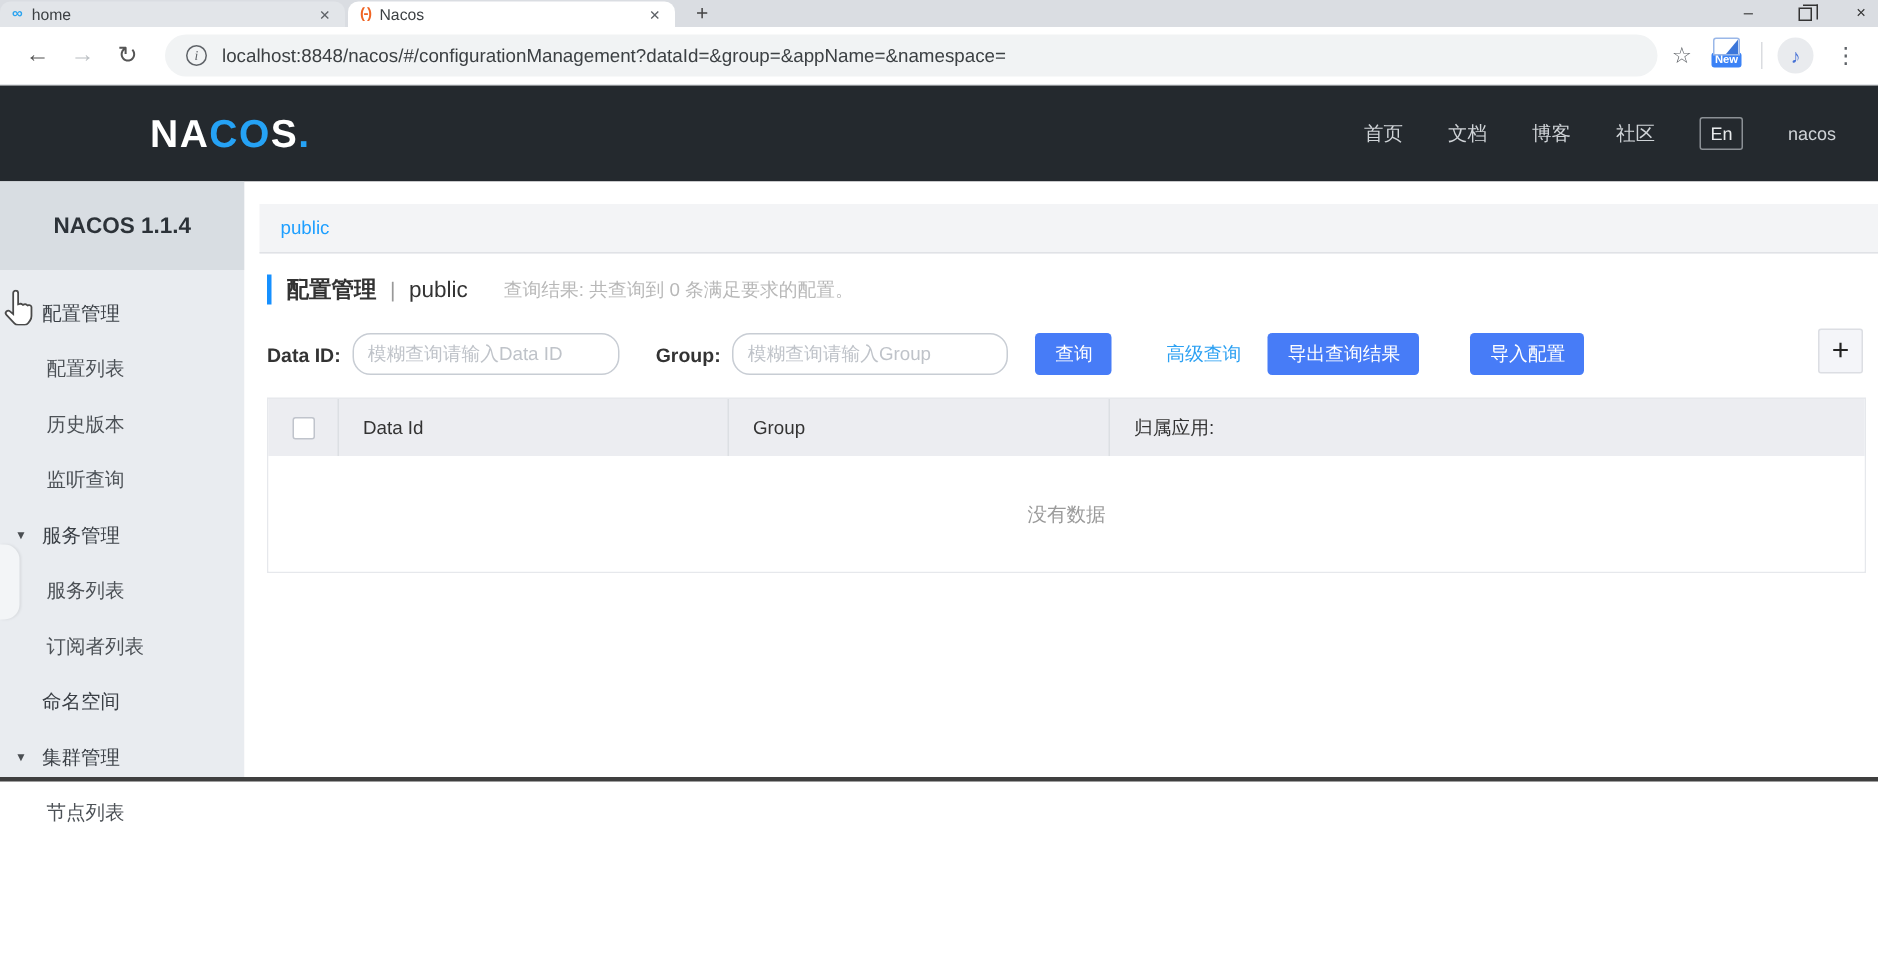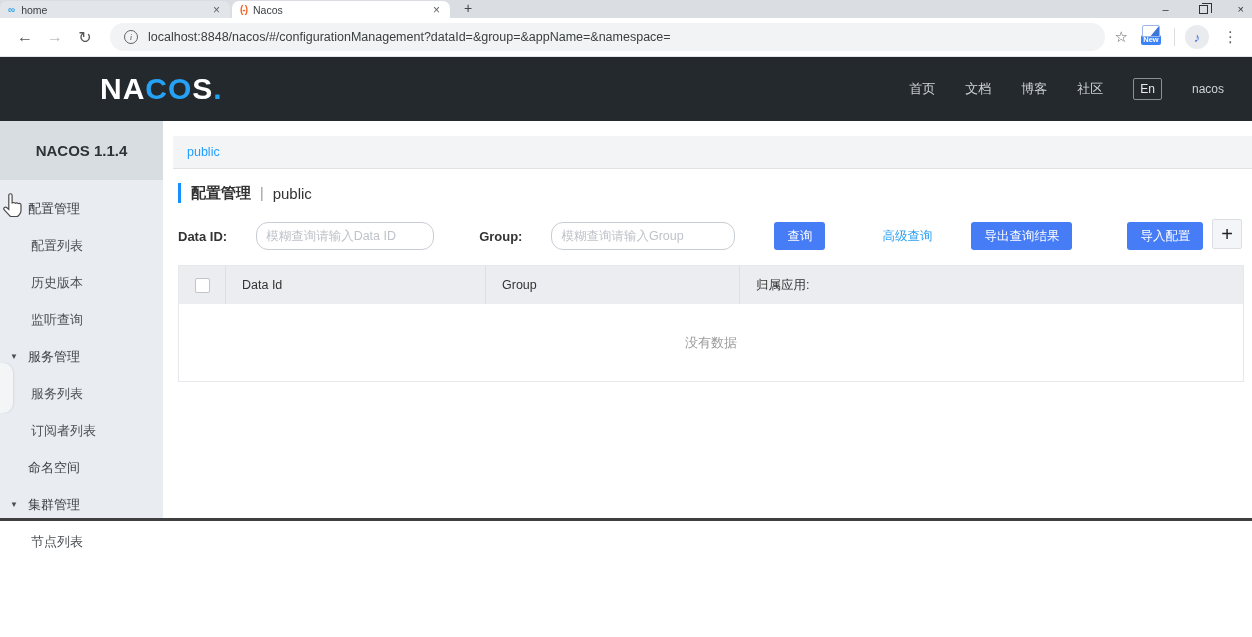--- a/index.html
+++ b/index.html
@@ -33,21 +33,21 @@
   .ext-new { width:26px; height:24px; display:flex; flex-direction:column; align-items:center; }
   .ext-new .ext-glyph { width:18px; height:12px; background:#fff; border:1px solid #9ab7e8; border-radius:2px 2px 0 0; position:relative; overflow:hidden; }
   .ext-new .ext-glyph::after { content:""; position:absolute; right:0; top:0; width:10px; height:12px; background:#3b76d9; clip-path:polygon(100% 0,100% 100%,0 100%); }
   .ext-new .ext-label { background:#3b82f6; color:#fff; font-size:7.5px; font-weight:bold; padding:0 2px; border-radius:2px; margin-top:-2px; line-height:10px; }
   .tb-sep { width:1px; height:18px; background:#dadce0; }
   .music-ico { width:24px; height:24px; border-radius:50%; background:#e9ebee; color:#4671d5; font-size:13px; display:flex; align-items:center; justify-content:center; }
   .dots-ico { font-size:15px; color:#5f6368; padding:0 4px; }
 
   
   .nacos-header { height:64px; background:#24292e; display:flex; align-items:center; padding:0 28px 0 100px; }
-  .logo { font-size:30px; font-weight:bold; letter-spacing:1px; color:#fff; font-style:normal; }
+  .logo { font-size:26px; font-weight:bold; letter-spacing:1px; color:#fff; font-style:normal; }
   .logo .lg-blue { color:#25a2f5; }
   .hdr-right { margin-left:auto; display:flex; align-items:center; gap:30px; }
   .hdr-link { color:#cfd3d7; font-size:13px; }
   .lang-btn { color:#e8eaec; font-size:12px; border:1px solid #8b9095; border-radius:2px; padding:3px 6px; }
   .hdr-user { color:#cfd3d7; font-size:12px; }
 
   
   .app-body { display:flex; height:397px; }
   .sidebar { width:163px; background:#e9ecf0; position:relative; flex:none; }
   .sb-title { height:59px; background:#d8dde2; display:flex; align-items:center; justify-content:center; font-size:15px; font-weight:bold; color:#2c3238; }
@@ -64,21 +64,21 @@
   .ns-bar { margin:15px 0 0 10px; height:33px; background:#f3f4f6; border-bottom:1px solid #e0e2e6; display:flex; align-items:center; }
   .ns-tab { padding:0 14px; font-size:12.5px; color:#1e9fff; }
 
   .section-header { margin:14px 0 0 15px; display:flex; align-items:center; }
   .blue-bar { width:3px; height:20px; background:#1690ff; margin-right:10px; }
   .sec-title { font-size:15px; font-weight:bold; color:#333; }
   .sec-sep { font-size:14px; color:#999; margin:0 9px; }
   .sec-ns { font-size:15px; color:#333; }
   .sec-summary { font-size:12.5px; color:#b8b8b8; margin-left:24px; }
 
-  .query-row { margin:18px 10px 0 15px; display:flex; align-items:center; position:relative; height:30px;gap:21px; }
+  .query-row { margin:18px 10px 0 15px; display:flex; align-items:center; position:relative; height:30px; }
   .q-label { font-size:13px; font-weight:bold; color:#333; margin-right:8px; white-space:nowrap; }
   .q-input { height:28px; border:1px solid #c8cdd4; border-radius:12px; background:#fff; font-size:12.5px; padding:0 9px; color:#333; font-family:"Liberation Sans","DejaVu Sans",sans-serif; }
   .q-input::placeholder { color:#bfc3c9; }
   .q-input.dataid { width:178px; margin-right:24px; }
   .q-input.group { width:184px; margin-right:18px; }
   .btn { height:28px; border:none; border-radius:3px; background:#477cf7; color:#fff; font-size:12.5px; padding:0 13px; font-family:"Liberation Sans","DejaVu Sans",sans-serif; }
   .adv-link { font-size:12.5px; color:#2ba0f2; margin:0 0 0 36px; }
   .export-btn { margin-left:18px; }
   .import-btn { margin-left:34px; }
   .add-btn { position:absolute; right:0; top:-2px; width:30px; height:30px; background:#f4f5f9; border:1px solid #dcdee3; border-radius:2px; font-size:20px; color:#222; display:flex; align-items:center; justify-content:center; font-weight:300; }
@@ -202,20 +202,21 @@
   <div class="content">
     <div class="ns-bar">
       <span class="ns-tab">public</span>
     </div>
 
     <div class="section-header">
       <span class="blue-bar"></span>
       <span class="sec-title">配置管理</span>
       <span class="sec-sep">|</span>
       <span class="sec-ns">public</span>
+      <span class="sec-summary">查询结果: 共查询到 0 条满足要求的配置。</span>
     </div>
 
     <div class="query-row">
       <span class="q-label">Data ID:</span>
       <input class="q-input dataid" type="text" placeholder="模糊查询请输入Data ID" style="">
       <span class="q-label">Group:</span>
       <input class="q-input group" type="text" placeholder="模糊查询请输入Group" style="">
       <button class="btn">查询</button>
       <span class="adv-link">高级查询</span>
       <button class="btn export-btn">导出查询结果</button>

